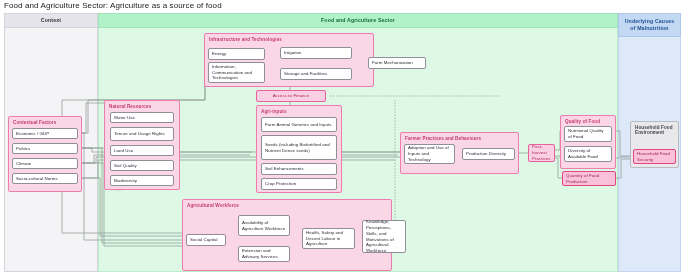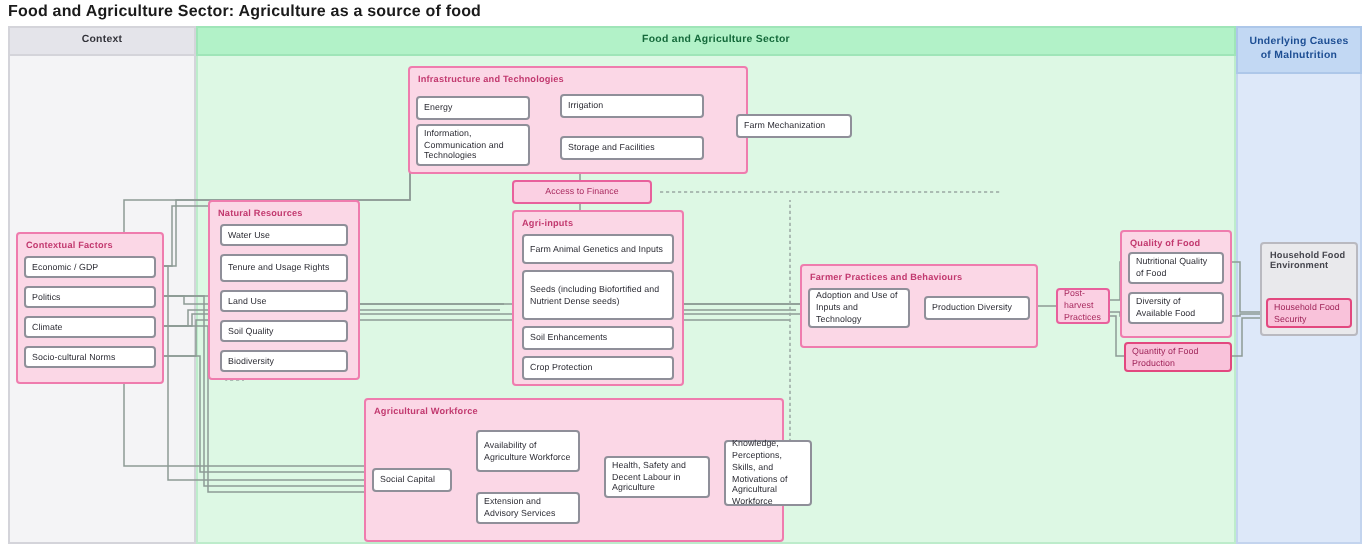--- a/index.html
+++ b/index.html
@@ -6,21 +6,21 @@
   body{
     font-family:"Liberation Sans", sans-serif;
     width:685px;height:276px;overflow:hidden;
     -webkit-font-smoothing:antialiased;
   }
   #canvas{position:relative;width:685px;height:276px;}
 
   
   .title{
     position:absolute;left:4px;top:1px;
-    font-size:8px;font-weight:bold;color:#1a1a1a;
+    font-size:8px;font-weight:normal;color:#1a1a1a;
     letter-spacing:.1px;white-space:nowrap;
   }
 
   
   .lane{position:absolute;box-sizing:border-box;}
   .lane-head{
     position:absolute;box-sizing:border-box;
     display:flex;align-items:center;justify-content:center;
     text-align:center;font-size:5.2px;font-weight:bold;
     line-height:1.35;letter-spacing:.15px;

